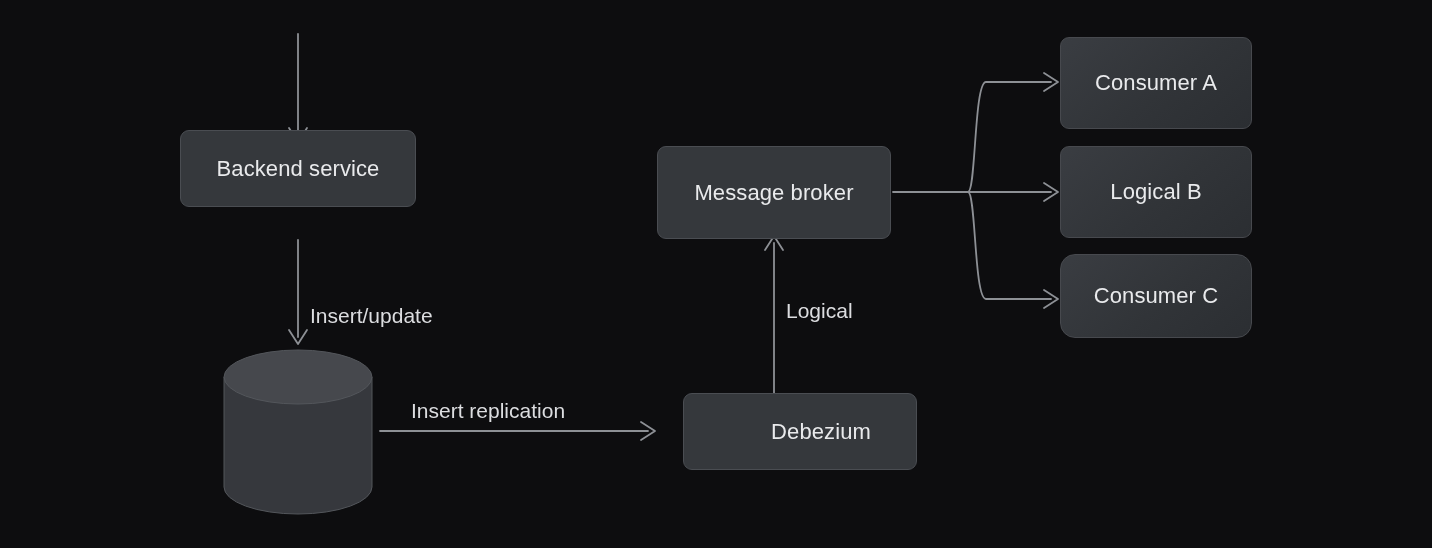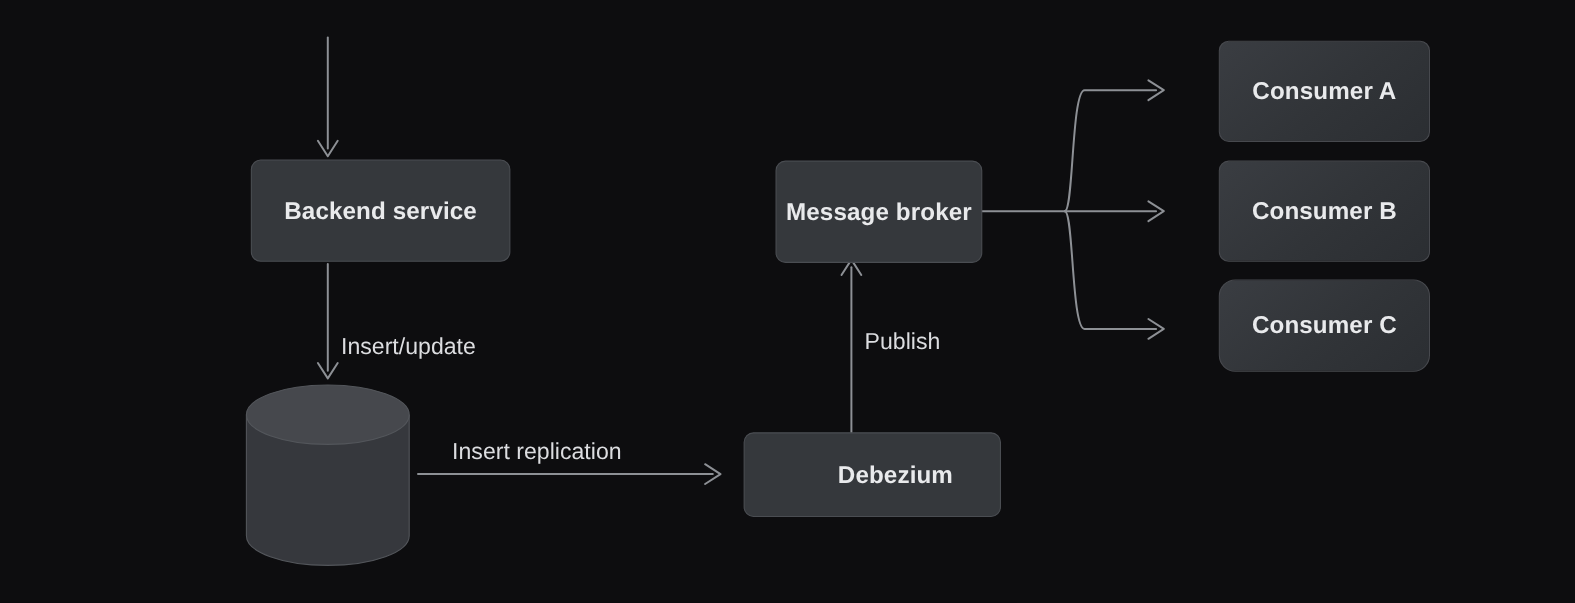--- a/index.html
+++ b/index.html
@@ -17,24 +17,23 @@
   }
   .node {
     position: absolute;
     box-sizing: border-box;
     display: flex;
     align-items: center;
     justify-content: center;
     border-radius: 9px;
     color: #e9eaec;
     font-size: 22px;
-    font-weight: 700;
+    font-weight: 400;
     letter-spacing: 0.1px;
     white-space: nowrap;
-    margin-left: 48px;
   }
   .node-plain {
     background: #35383c;
     border: 1px solid #4a4d52;
   }
   .node-grad {
     background: linear-gradient(140deg, #3a3d42 0%, #313438 55%, #2b2e32 100%);
     border: 1px solid #47494e;
   }
   .edge-label {
@@ -118,43 +117,43 @@
       <path class="wire" d="M1044,290 L1058,299 L1044,308"></path>
     </g>
 
     <g>
       <path class="cyl-body" d="M224,377 L224,487 A74,27 0 0 0 372,487 L372,377 Z"></path>
       <path class="cyl-side" d="M224,377 L224,487 A74,27 0 0 0 372,487 L372,377"></path>
       <ellipse class="cyl-top" cx="298" cy="377" rx="74" ry="27"></ellipse>
     </g>
   </svg>
 
-  <div class="node node-plain" style="left:180px; top:145px; width:236px; height:93px;">
+  <div class="node node-plain" style="left:180px; top:130px; width:236px; height:77px;">
     <span>Backend service</span>
   </div>
 
-  <div class="node node-plain" style="left:657px; top:146px; width:188px; height:93px;">
+  <div class="node node-plain" style="left:657px; top:146px; width:234px; height:93px;">
     <span>Message broker</span>
   </div>
 
-  <div class="node node-plain" style="left:628px; top:393px; width:234px; height:77px;padding-left:42px;">
+  <div class="node node-plain" style="left:683px; top:393px; width:234px; height:77px;padding-left:42px;">
     <span>Debezium</span>
   </div>
 
   <div class="node node-grad" style="left:1060px; top:37px; width:192px; height:92px;">
     <span>Consumer A</span>
   </div>
 
   <div class="node node-grad" style="left:1060px; top:146px; width:192px; height:92px;">
-    <span>Consumer B</span>
+    <span>Logical B</span>
   </div>
 
   <div class="node node-grad" style="left:1060px; top:254px; width:192px; height:84px;border-radius:15px;">
     <span>Consumer C</span>
   </div>
 
   <div class="edge-label" style="left:310px; top:281px;margin-top:23px;">Insert/update</div>
 
   <div class="edge-label" style="left:411px; top:399px;">Insert replication</div>
 
-  <div class="edge-label" style="left:786px; top:299px;">Publish</div>
+  <div class="edge-label" style="left:786px; top:299px;">Logical</div>
 
 </div>
 
 </body></html>

